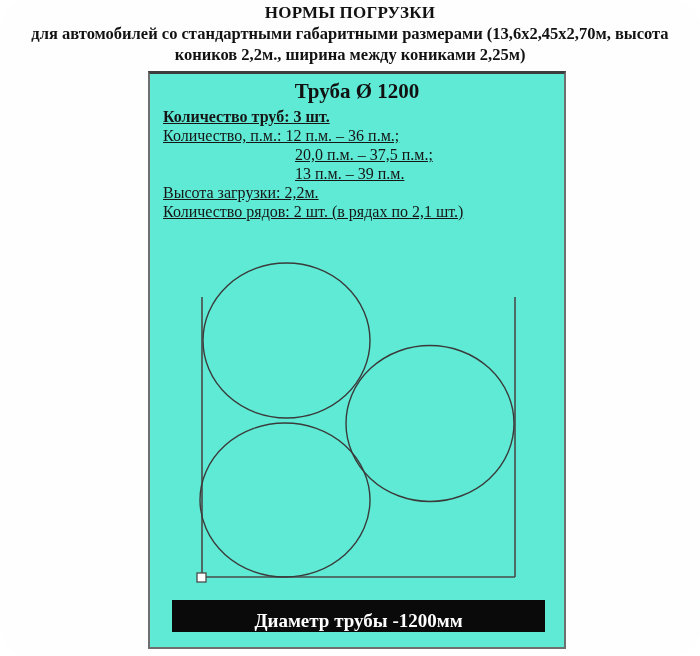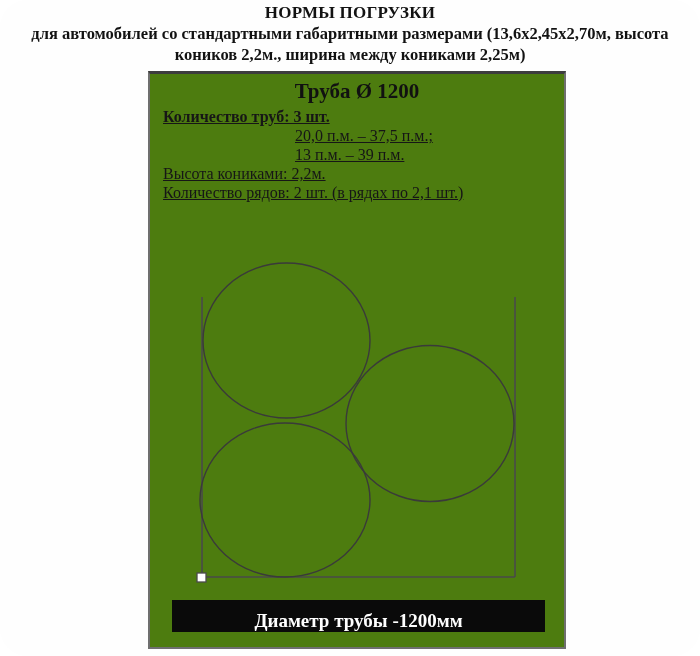--- a/index.html
+++ b/index.html
@@ -35,21 +35,21 @@
     font-size: 16.5px;
     line-height: 20.5px;
   }
   .card {
     position: absolute;
     left: 148px;
     top: 71px;
     width: 418px;
     height: 578px;
     box-sizing: border-box;
-    background: #4d7c0f;
+    background: #5eead4;
     border: 2px solid #6f6f6f;
     border-top: 3px solid #3d3d3d;
   }
   .card-title {
     margin-top: 5px;
     text-align: center;
     font-size: 21px;
     font-weight: bold;
     line-height: 24px;
     color: #111111;
@@ -99,23 +99,24 @@
     <div class="h2">для автомобилей со стандартными габаритными размерами (13,6х2,45х2,70м, высота</div>
     <div class="h2">коников 2,2м., ширина между кониками 2,25м)</div>
   </div>
 
   <div class="card">
 
     <div class="card-title">Труба Ø 1200</div>
 
     <div class="specs">
       <div class="line bold">Количество труб: 3 шт.</div>
+      <div class="line">Количество, п.м.: 12 п.м. – 36 п.м.;</div>
       <div class="line indent">20,0 п.м. – 37,5 п.м.;</div>
       <div class="line indent">13 п.м. – 39 п.м.</div>
-      <div class="line">Высота кониками: 2,2м.</div>
+      <div class="line">Высота загрузки: 2,2м.</div>
       <div class="line">Количество рядов: 2 шт. (в рядах по 2,1 шт.)</div>
     </div>
 
     <svg class="diagram" viewBox="0 0 414 573" width="414" height="573" xmlns="http://www.w3.org/2000/svg">
       <line stroke="#4a4a4a" stroke-width="1.6" x1="52" y1="223" x2="52" y2="503"></line>
       <line stroke="#4a4a4a" stroke-width="1.6" x1="365" y1="223" x2="365" y2="503"></line>
       <line stroke="#4a4a4a" stroke-width="1.6" x1="52" y1="503" x2="365" y2="503"></line>
       <rect fill="#ffffff" stroke="#4a4a4a" stroke-width="1.3" x="47" y="499" width="9" height="9"></rect>
       <ellipse fill="none" stroke="#3a3a3a" stroke-width="1.4" cx="136.5" cy="266.5" rx="83.5" ry="77.5"></ellipse>
       <ellipse fill="none" stroke="#3a3a3a" stroke-width="1.4" cx="280" cy="349.5" rx="84" ry="78"></ellipse>

